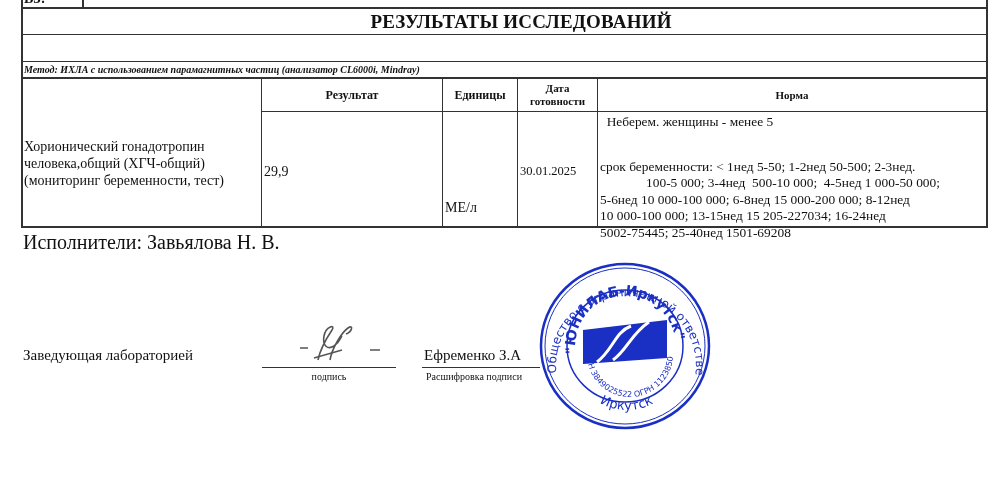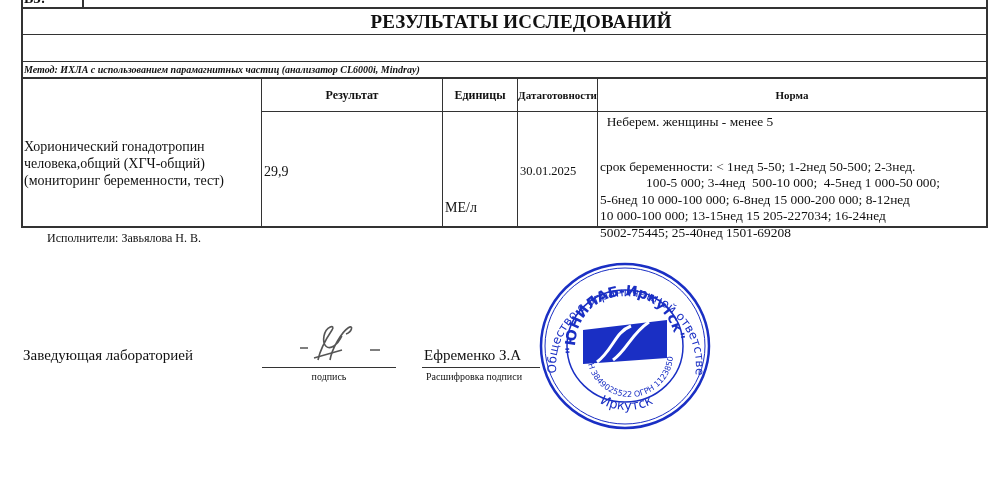--- a/index.html
+++ b/index.html
@@ -33,21 +33,21 @@
 <div class="vl" style="left:261px;top:78px;height:150px;width:1px;"></div>
 <div class="vl" style="left:442px;top:78px;height:150px;width:1px;"></div>
 <div class="vl" style="left:517px;top:78px;height:150px;width:1px;"></div>
 <div class="vl" style="left:597px;top:78px;height:150px;width:1px;"></div>
 
 <div class="title">РЕЗУЛЬТАТЫ ИССЛЕДОВАНИЙ</div>
 <div class="method">Метод: ИХЛА с использованием парамагнитных частиц (анализатор  CL6000i, Mindray)</div>
 
 <div class="th" style="left:262px;width:180px;top:79px;height:32px;">Результат</div>
 <div class="th" style="left:443px;width:74px;top:79px;height:32px;">Единицы</div>
-<div class="th" style="left:518px;width:79px;top:79px;height:32px;font-size:11px;">
+<div class="th" style="left:518px;width:79px;top:79px;height:32px;flex-direction:column;font-size:11px;">
   <span>Дата</span>
   <span>готовности</span>
 </div>
 <div class="th" style="left:598px;width:388px;top:79px;height:32px;font-size:11px;">Норма</div>
 
 <div class="cell" style="left:24px;top:138px;width:280px;">
   <div>Хорионический гонадотропин</div>
   <div>человека,общий (ХГЧ-общий)</div>
   <div>(мониторинг беременности, тест)</div>
 </div>
@@ -56,21 +56,21 @@
 <div class="cell" style="left:520px;top:163px;font-size:12.5px;">30.01.2025</div>
 <div class="norm">
   <div style="white-space:pre;">  Неберем. женщины - менее 5</div>
   <div style="white-space:pre;margin-top:28px;">срок беременности: &lt; 1нед 5-50; 1-2нед 50-500; 2-3нед.</div>
   <div style="white-space:pre;text-align:center;">100-5 000; 3-4нед  500-10 000;  4-5нед 1 000-50 000;</div>
   <div style="white-space:pre;">5-6нед 10 000-100 000; 6-8нед 15 000-200 000; 8-12нед</div>
   <div style="white-space:pre;">10 000-100 000; 13-15нед 15 205-227034; 16-24нед</div>
   <div style="white-space:pre;">5002-75445; 25-40нед 1501-69208</div>
 </div>
 
-<div class="abs" style="left:23px;top:231px;font-size:12px;margin-left:24px;">Исполнители: Завьялова Н. В.</div>
+<div class="abs" style="left:23px;top:231px;font-size:20px;">Исполнители: Завьялова Н. В.</div>
 
 <div class="sig-label" style="left:23px;top:347px;">Заведующая лабораторией</div>
 <div class="abs" style="left:262px;top:367px;width:134px;height:1px;background:#333;"></div>
 <svg class="abs" style="left:270px;top:318px;" width="120" height="50" viewBox="0 0 120 50">
   <path d="M30 30 L38 30" stroke="#555" stroke-width="1.5" fill="none"></path>
   <path d="M48 42 C50 32 58 18 62 12 C66 6 56 8 54 18 C52 28 58 32 64 28 C70 24 70 20 72 18 M60 42 C62 30 72 14 78 10 C84 6 82 14 76 16" stroke="#555" stroke-width="1.6" fill="none"></path>
   <path d="M44 40 L72 32" stroke="#555" stroke-width="1.4" fill="none"></path>
   <path d="M100 32 L110 32" stroke="#555" stroke-width="1.5" fill="none"></path>
 </svg>
 <div class="small" style="left:262px;width:134px;top:371px;">подпись</div>

